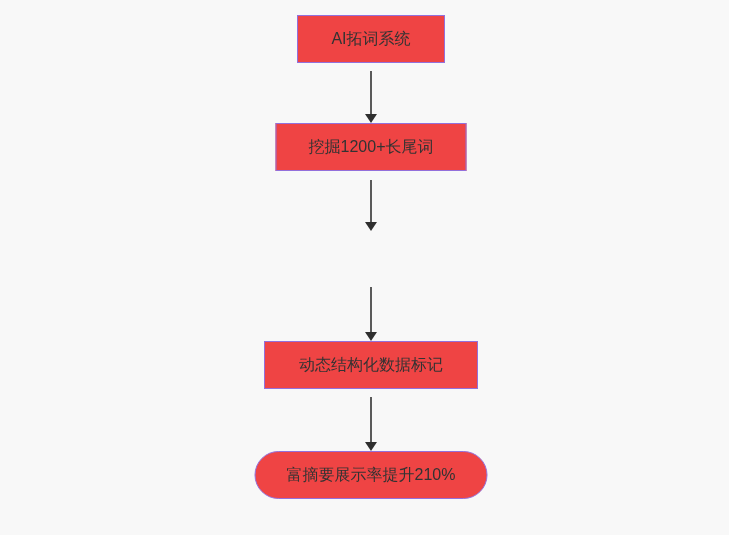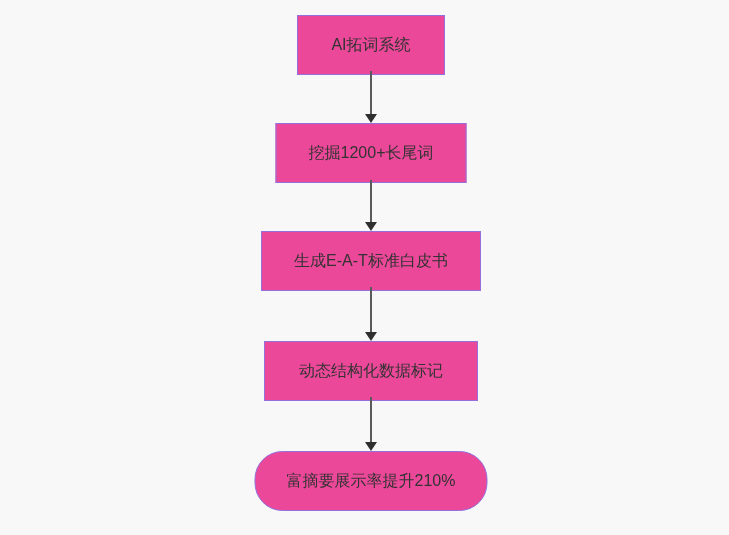--- a/index.html
+++ b/index.html
@@ -18,23 +18,23 @@
     position: absolute;
     left: 0;
     top: 0;
     width: 729px;
     height: 535px;
   }
   .node {
     position: absolute;
     left: 371px;
     transform: translateX(-50%);
-    height: 60px;
+    height: 48px;
     box-sizing: border-box;
-    background: #ec4899;
+    background: #ef4444;
     border: 1px solid #9370db;
     color: #333333;
     font-size: 16px;
     display: flex;
     align-items: center;
     justify-content: center;
     white-space: nowrap;
   }
   .node-1 { top: 15px;  width: 148px; }
   .node-2 { top: 123px; width: 191px; align-items: center; }
@@ -84,23 +84,20 @@
 
   <div class="node node-2">
     <span>挖掘1200+长尾词</span>
   </div>
 
   <div class="arrow arrow-2">
     <div class="line"></div>
     <div class="head"></div>
   </div>
 
-  <div class="node node-3">
-    <span>生成E-A-T标准白皮书</span>
-  </div>
 
   <div class="arrow arrow-3">
     <div class="line"></div>
     <div class="head"></div>
   </div>
 
   <div class="node node-4">
     <span>动态结构化数据标记</span>
   </div>
 

